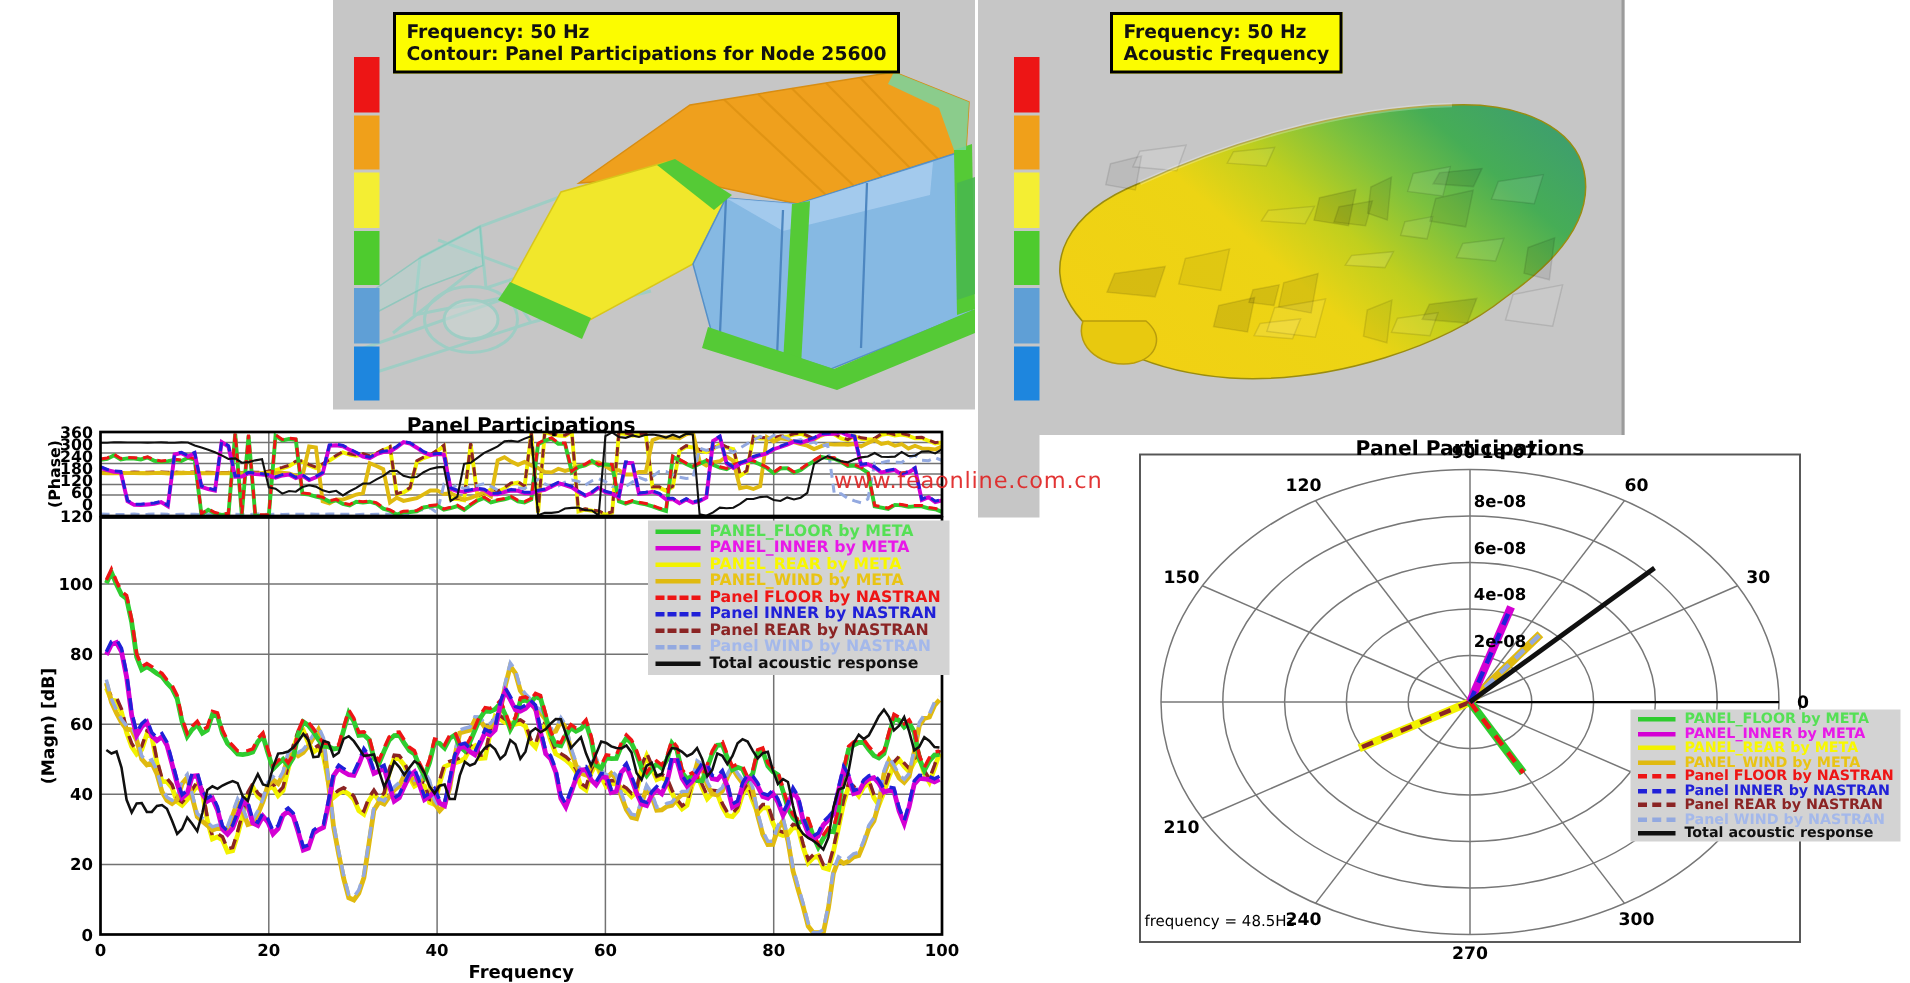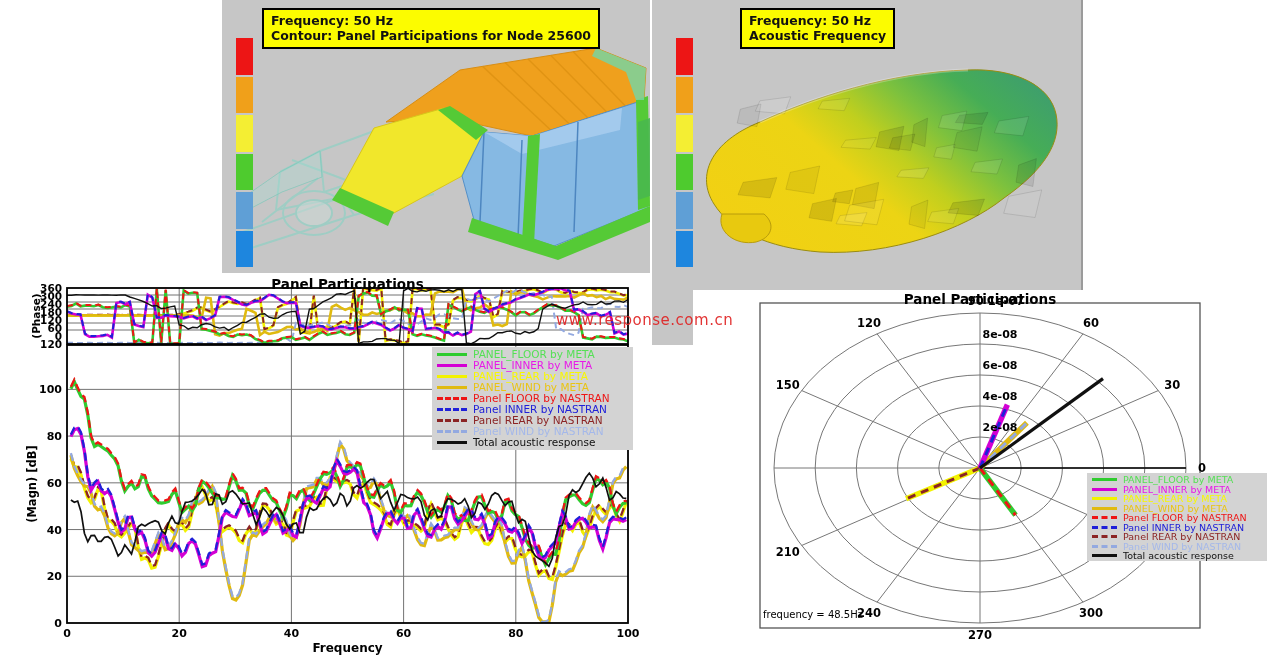--- a/index.html
+++ b/index.html
@@ -11,21 +11,21 @@
   svg{position:absolute}
   .anno{position:absolute;background:#fcfc00;border:2px solid #000;padding:3px 7px 4px 7px;
         font-weight:bold;font-size:12.5px;line-height:15px;color:#111;z-index:6;white-space:nowrap}
   .cbar{position:absolute;display:flex;flex-direction:column;z-index:5}
   .cbar div{flex:1;margin-bottom:2px}
   .plot-title{position:absolute;text-align:center;font-weight:bold;font-size:13.5px;color:#000;z-index:4}
   .legend{position:absolute;background:#d3d3d3;z-index:7;padding:2px 5px;display:flex;
           flex-direction:column;justify-content:space-around}
   .legend .row{display:flex;align-items:center;gap:6px}
   .legend .sw{flex:0 0 auto;height:0}
-  .legend .lb{font-weight:normal;white-space:nowrap;line-height:1}
+  .legend .lb{font-weight:bold;white-space:nowrap;line-height:1}
   #legendXY .lb{font-size:10.5px}
   #legendPolar .lb{font-size:9.5px}
   .freq-note{position:absolute;font-weight:normal;font-size:10px;z-index:8}
   .watermark{position:absolute;z-index:50;font-size:15px;letter-spacing:.5px;opacity:.92}
   .win{position:absolute;background:#fff}
 </style>
 </head>
 <body>
 
 <div class="stage">
@@ -341,14 +341,14 @@
         <span class="lb" style="color: rgb(164, 184, 234);">Panel WIND by NASTRAN</span>
       </div>
       <div class="row">
         <span class="sw" style="width: 25px; border-top: 3px solid rgb(16, 16, 16);"></span>
         <span class="lb" style="color: rgb(16, 16, 16);">Total acoustic response</span>
       </div>
     </div>
 
   <div class="freq-note" style="left:763px;top:609px">frequency = 48.5Hz</div>
 
-  <div class="watermark" style="left: 556px; top: 311px; color: rgb(224, 36, 36);">www.response.com.cn</div>
+  <div class="watermark" style="left: 556px; top: 311px; color: rgb(224, 36, 36);">www.feaonline.com.cn</div>
 </div>
 
 </body></html>

